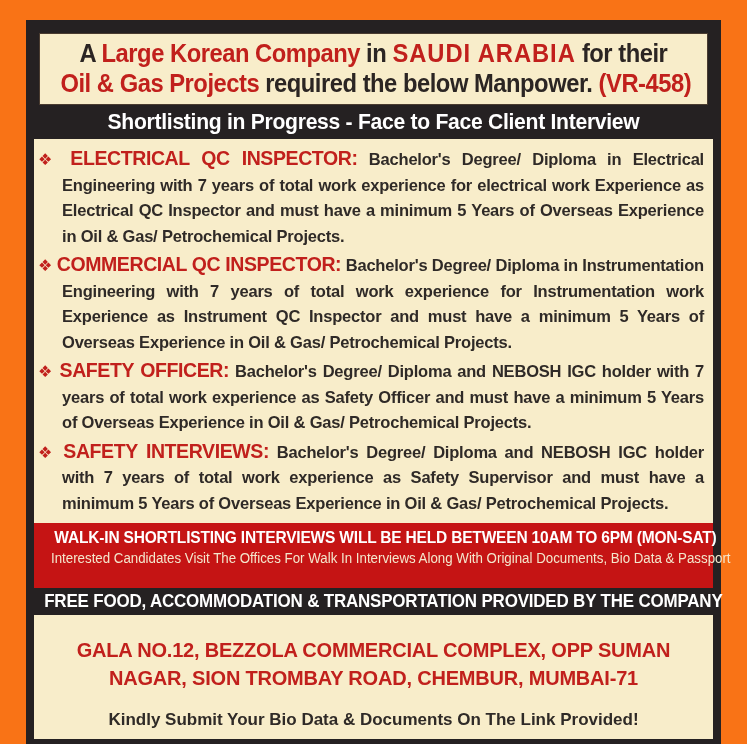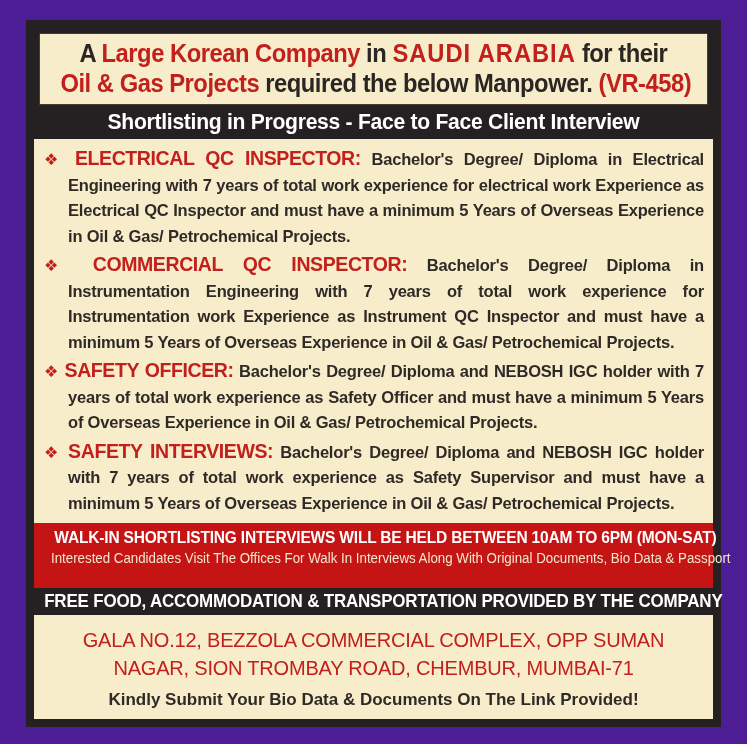--- a/index.html
+++ b/index.html
@@ -1,21 +1,21 @@
 <!DOCTYPE html>
 <html><head>
 <meta charset="utf-8">
 <style>
   * { margin: 0; padding: 0; box-sizing: border-box; }
   html, body { background: #ffffff; }
   .page {
     position: relative;
     width: 747px;
     height: 744px;
-    background: #4c1d95;
+    background: #f97316;
     overflow: hidden;
     font-family: "Liberation Sans", sans-serif;
   }
   .poster {
     position: absolute;
     left: 26px;
     top: 20px;
     width: 695px;
     border: 8px solid #252122;
     background: #f8edca;
@@ -45,21 +45,21 @@
     font-weight: bold;
     font-size: 22px;
     line-height: 34px;
     text-align: center;
     white-space: nowrap;
     letter-spacing: -0.3px;
     transform: scaleX(0.96);
     transform-origin: 50% 50%;
   }
   
-  .jobs { padding: 7px 9px 4px 6px; }
+  .jobs { padding: 7px 9px 4px 0; }
   .job {
     font-weight: bold;
     font-size: 16.5px;
     line-height: 25.5px;
     color: #2f2a27;
     letter-spacing: -0.2px;
     text-align: justify;
     padding-left: 28px;
     text-indent: -24px;
     margin-bottom: 3px;
@@ -109,26 +109,26 @@
     line-height: 27px;
     white-space: nowrap;
     letter-spacing: -0.2px;
     transform: scaleX(0.97);
     transform-origin: 50% 50%;
   }
   
   .footer { text-align: center; padding: 5px 10px 7px 10px; }
   .address {
     color: #c1201c;
-    font-weight: normal;
+    font-weight: bold;
     font-size: 20px;
     line-height: 28px;
     letter-spacing: -0.2px;
     max-width: 620px;
-    margin: 6px auto;
+    margin: 16px auto;
   }
   .note {
     color: #2f2a27;
     font-weight: bold;
     font-size: 17px;
     line-height: 24px;
     margin-top: 4px;
   }
 </style>
 </head>

